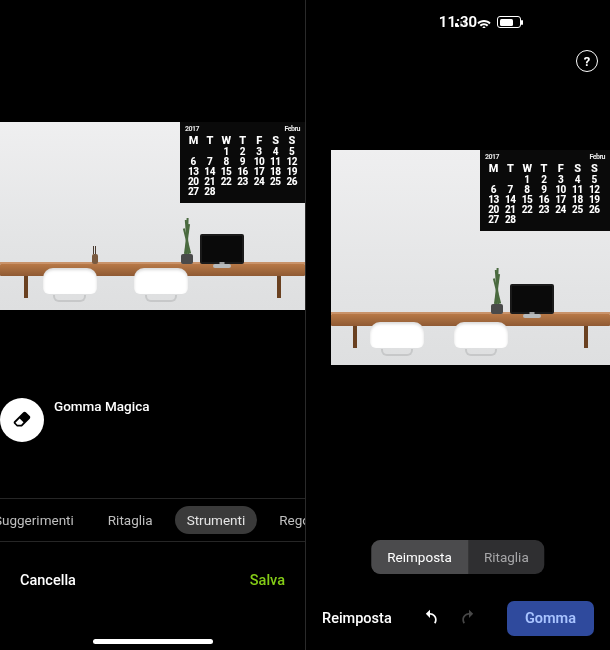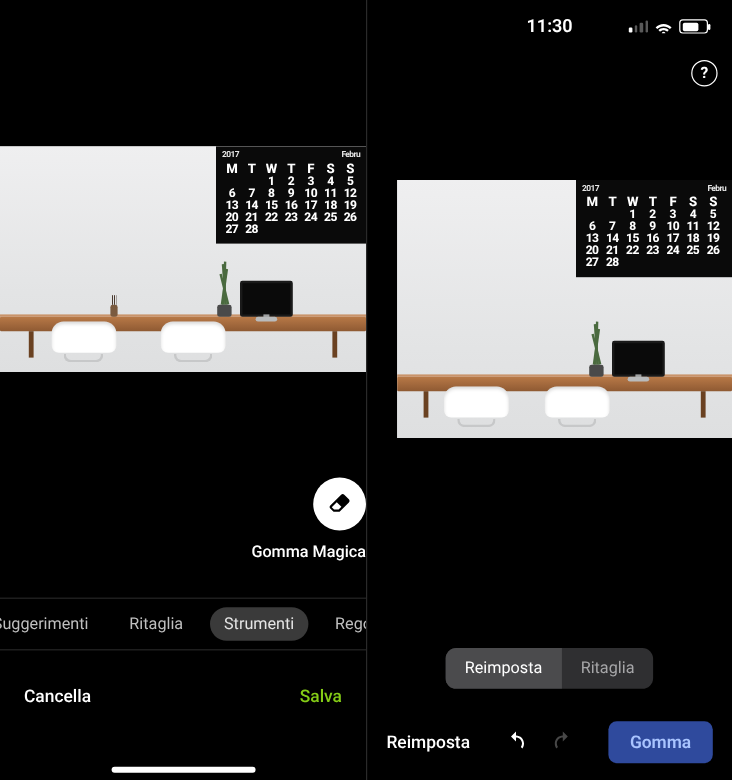--- a/index.html
+++ b/index.html
@@ -1,21 +1,21 @@
 <!DOCTYPE html>
 <html><head>
 <meta charset="utf-8">
 <style>
   *{margin:0;padding:0;box-sizing:border-box;font-family:-apple-system,BlinkMacSystemFont,"Segoe UI",Roboto,sans-serif;-webkit-font-smoothing:antialiased}
   body{background:#fff;width:610px;height:650px;overflow:hidden}
   .stage{display:flex;width:610px;height:650px}
   .screen{position:relative;width:305px;height:650px;background:#000;color:#fff;overflow:hidden}
   .screen.right{border-left:1px solid #2a2a2a}
   
-  .status{position:absolute;top:0;left:0;right:0;height:44px;display:flex;align-items:center;justify-content:flex-end;padding:0 20px;font-size:15px;font-weight:600}
+  .status{position:absolute;top:0;left:0;right:0;height:44px;display:flex;align-items:center;justify-content:center;padding:0 20px;font-size:15px;font-weight:600}
   .status .spacer{width:60px}
   .status .time{position:absolute;left:0;right:0;text-align:center;pointer-events:none}
   .status .right-icons{display:flex;align-items:center;gap:5px}
   .sig{display:inline-flex;gap:2px;align-items:flex-end}
   .sig i{display:block;width:2.5px;background:#fff;border-radius:1px}
   .sig i:nth-child(1){height:4px}
   .sig i:nth-child(2){height:6px;opacity:.35}
   .sig i:nth-child(3){height:8px;opacity:.35}
   .sig i:nth-child(4){height:10px;opacity:.35}
   .wifi svg{display:block}
@@ -55,21 +55,21 @@
   .plant{position:absolute;right:calc(20% + 50px);bottom:calc(18% + 12px);width:14px;height:46px}
   .plant .pot{position:absolute;bottom:0;left:1px;right:1px;height:10px;background:#4a4a4a;border-radius:2px}
   .plant .lv{position:absolute;bottom:10px;left:50%;width:2px;background:#4a6a3f}
   .plant .lv:nth-child(1){height:34px;transform:translateX(-50%) rotate(-4deg)}
   .plant .lv:nth-child(2){height:30px;transform:translateX(-50%) rotate(8deg)}
   .plant .lv:nth-child(3){height:26px;transform:translateX(-50%) rotate(-14deg)}
   .plant .lv:nth-child(4){height:36px;transform:translateX(-50%) rotate(2deg)}
   .diffuser{position:absolute;left:30%;bottom:calc(18% + 12px);width:6px;height:10px;background:#7a5a3f;border-radius:2px}
   .diffuser::before{content:"";position:absolute;top:-8px;left:1px;right:1px;height:8px;background:repeating-linear-gradient(90deg,#4a3a2f 0 1px,transparent 1px 2px)}
   
-  .tool-tile{position:absolute;left:0;right:0;top:398px;display:flex;flex-direction:column;align-items:flex-end;gap:10px}
+  .tool-tile{position:absolute;left:0;right:0;top:398px;display:flex;flex-direction:row;align-items:flex-start;gap:10px}
   .tool-circle{width:44px;height:44px;border-radius:50%;background:#fff;display:flex;align-items:center;justify-content:center}
   .tool-circle svg{display:block}
   .tool-label{font-size:13.5px;font-weight:500;color:#fff}
   
   .tabs{position:absolute;left:0;right:0;top:498px;border-top:1px solid #262626;border-bottom:1px solid #262626;height:44px;display:flex;align-items:center;gap:10px;padding:0 6px;overflow:hidden}
   .tab{font-size:13.5px;color:#bfbfbf;padding:6px 12px;border-radius:14px;white-space:nowrap}
   .tab.cut{margin-left:-24px}
   .tab.active{background:#3a3a3a;color:#e5e5e5}
   
   .bar{position:absolute;left:0;right:0;bottom:0;height:88px;display:flex;align-items:center;justify-content:space-between;padding:0 20px}

